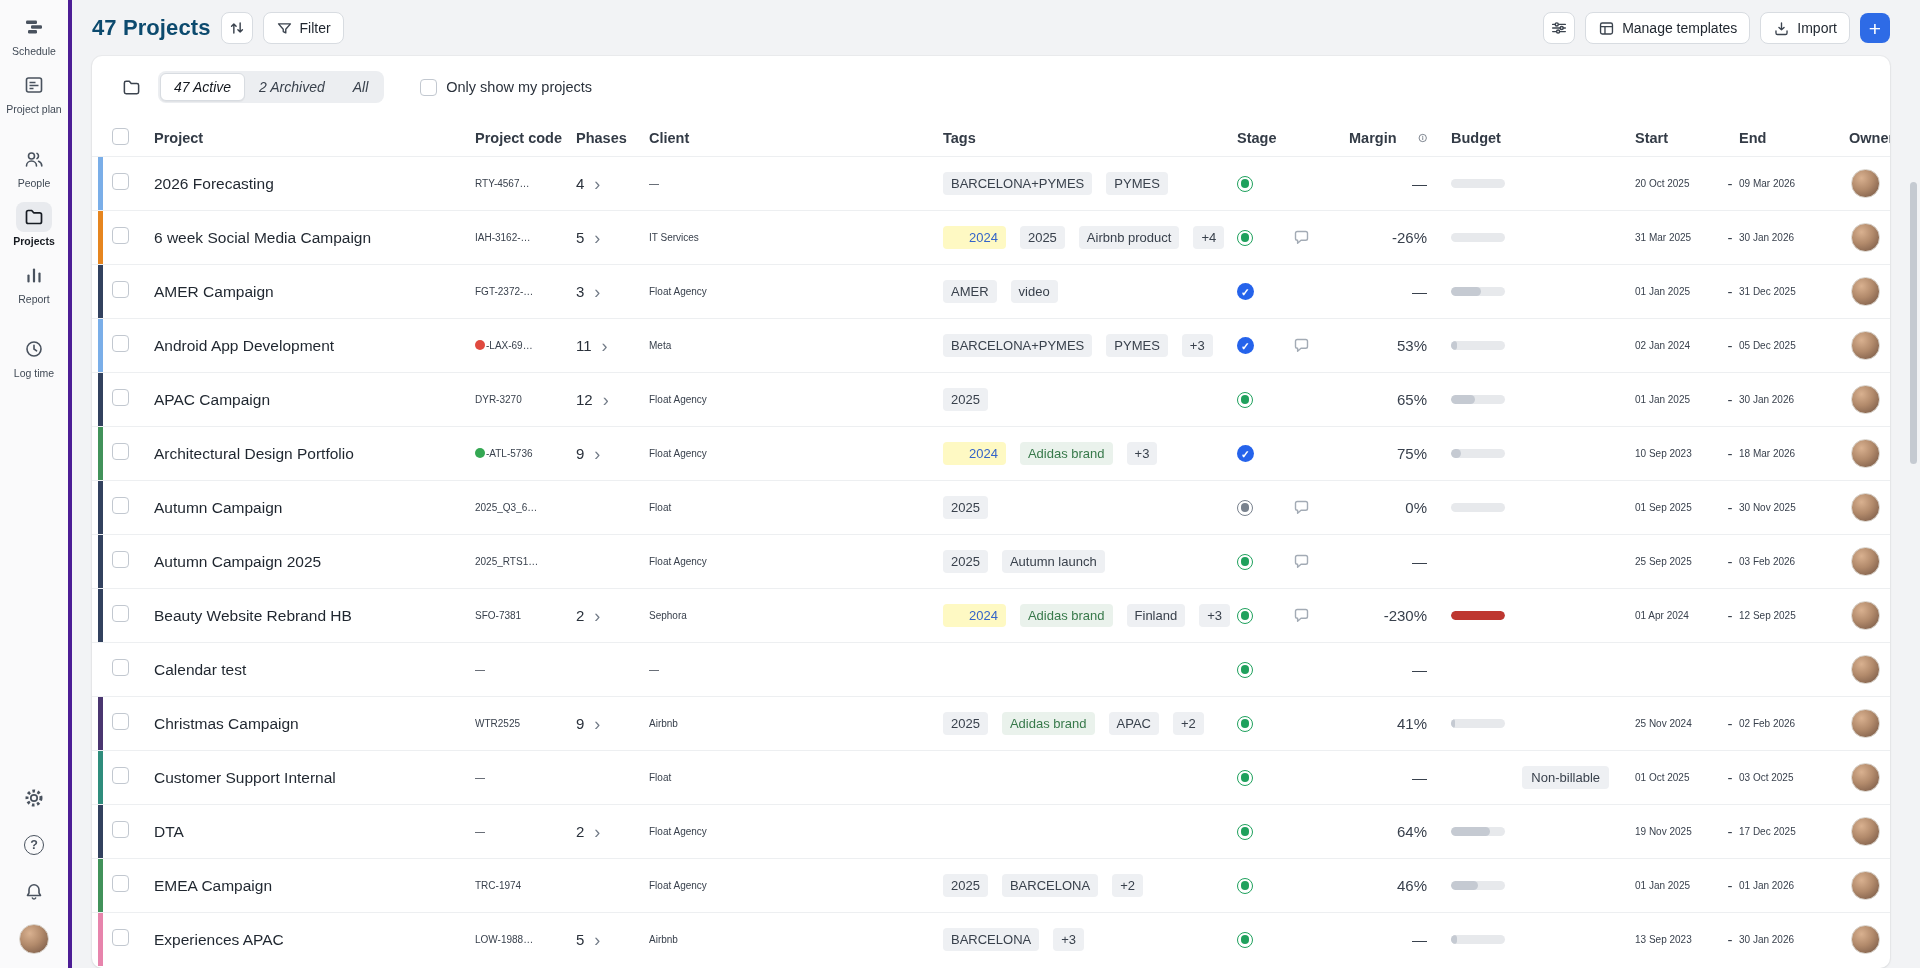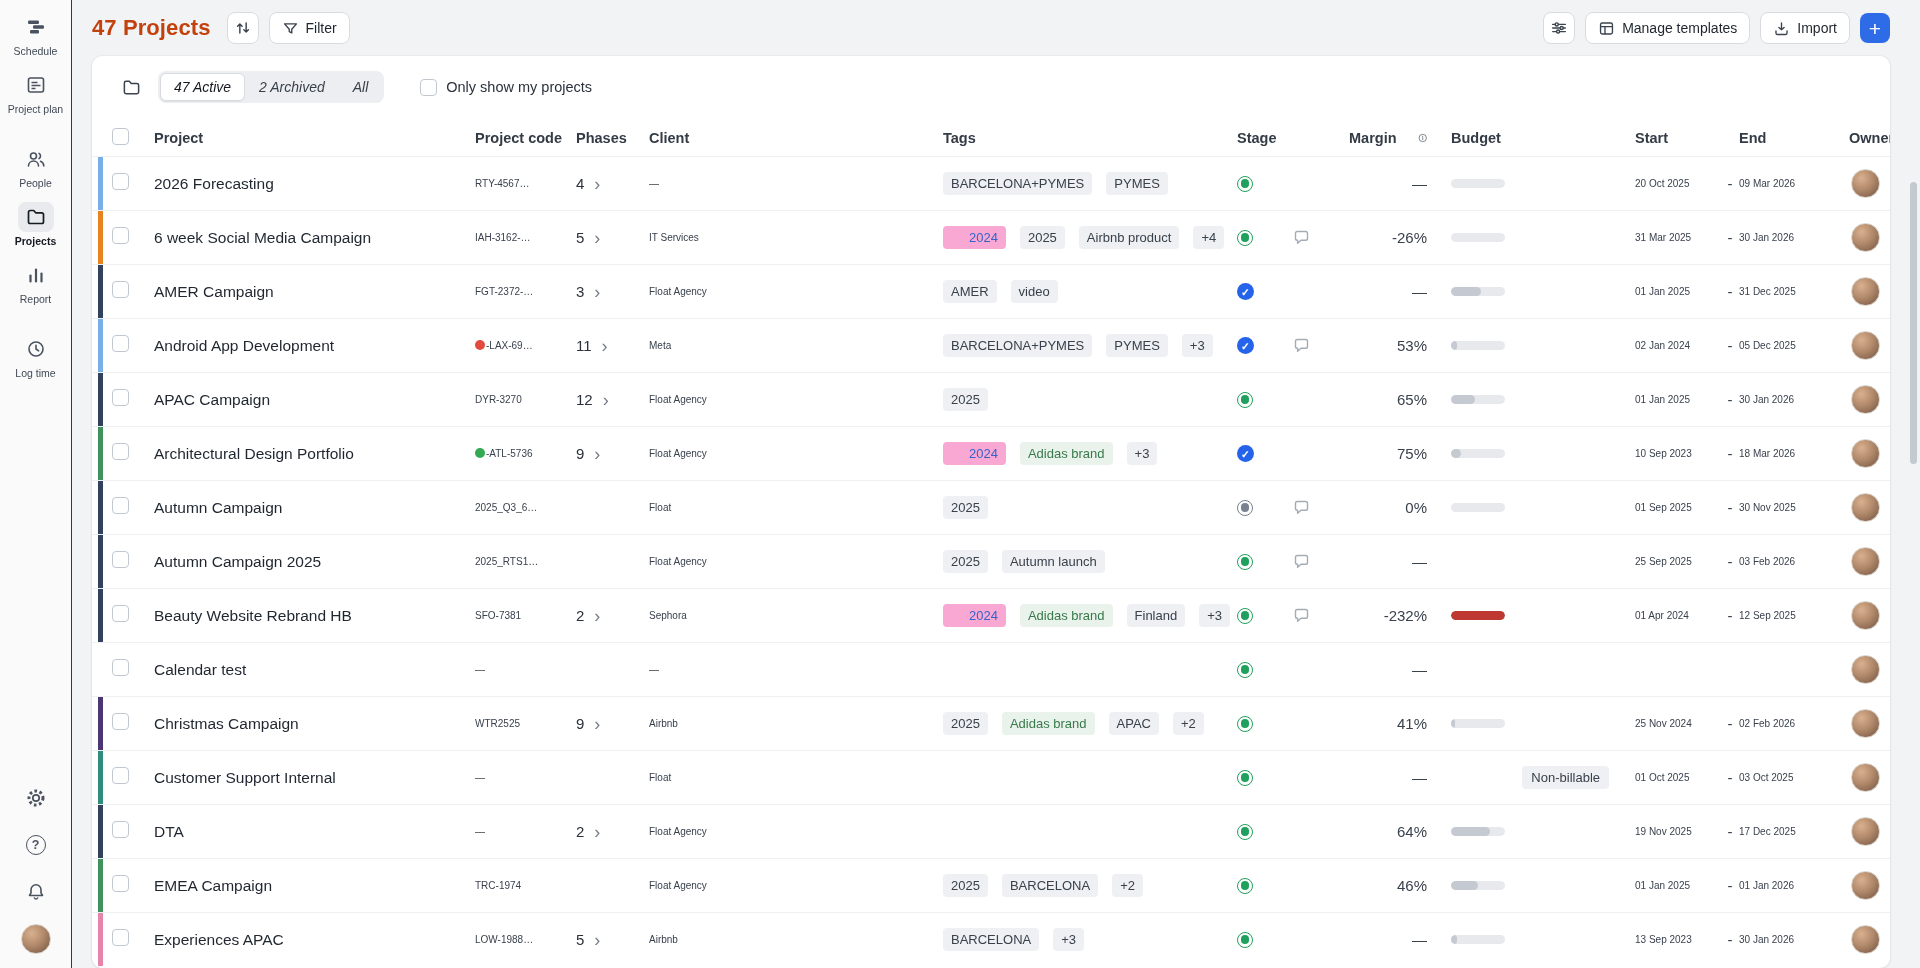--- a/index.html
+++ b/index.html
@@ -1,37 +1,37 @@
 <!DOCTYPE html>
 <html><head>
 <meta charset="utf-8">
 <style>
   html,body{margin:0;padding:0;}
   body{width:1920px;height:968px;overflow:hidden;background:#F2F3F5;font-family:"Liberation Sans",sans-serif;color:#1E252E;-webkit-font-smoothing:antialiased;}
   .app{display:flex;width:1920px;height:968px;}
 
   
-  .sidebar{width:72px;min-width:72px;background:#FAFAFB;border-right:1px solid #4c1d95;display:flex;flex-direction:column;align-items:center;padding:12px 0 14px;box-sizing:border-box;}
+  .sidebar{width:72px;min-width:72px;background:#FAFAFB;border-right:4px solid #4c1d95;display:flex;flex-direction:column;align-items:center;padding:12px 0 14px;box-sizing:border-box;}
   .nav-item{display:flex;flex-direction:column;align-items:center;gap:3px;margin-bottom:13px;cursor:pointer;width:66px;}
   .nav-item .ico{width:36px;height:30px;display:flex;align-items:center;justify-content:center;border-radius:8px;}
   .nav-item.active .ico{background:#E8EAEE;}
   .nav-item.group-gap{margin-top:16px;}
   .nav-label{font-size:10.5px;color:#414A56;}
   .nav-item.active .nav-label{color:#15191F;font-weight:700;}
   .sidebar svg{display:block;}
   .sidebar-bottom{margin-top:auto;display:flex;flex-direction:column;align-items:center;gap:17px;}
   .round-icon-btn{width:30px;height:30px;display:flex;align-items:center;justify-content:center;cursor:pointer;}
   .help-badge{width:20px;height:20px;border:1.7px solid #49525E;border-radius:50%;display:flex;align-items:center;justify-content:center;font-size:12.5px;font-weight:700;color:#49525E;box-sizing:border-box;}
   .avatar{border-radius:50%;background:radial-gradient(circle at 35% 30%, #d9b190 0%, #b28a6b 45%, #6f5140 100%);border:1px solid #D8D2CA;box-sizing:border-box;}
   .sidebar .avatar{width:30px;height:30px;}
 
   
   .main{flex:1;display:flex;flex-direction:column;min-width:0;}
   .topbar{height:56px;display:flex;align-items:center;padding:0 30px 0 20px;gap:10px;}
-  .page-title{font-size:22px;font-weight:700;color:#c2410c;margin-right:6px;letter-spacing:.1px;}
+  .page-title{font-size:22px;font-weight:700;color:#0c4a6e;letter-spacing:.1px;}
   .icon-btn{height:32px;min-width:32px;border:1px solid #D8DCE1;border-radius:8px;background:#fff;display:flex;align-items:center;justify-content:center;cursor:pointer;box-sizing:border-box;}
   .btn{height:32px;border:1px solid #D8DCE1;border-radius:8px;background:#fff;display:flex;align-items:center;gap:7px;padding:0 12px;font-size:14px;font-weight:500;color:#1E252E;cursor:pointer;box-sizing:border-box;white-space:nowrap;}
   .topbar-right{margin-left:auto;display:flex;gap:10px;align-items:center;}
   .add-btn{width:30px;height:30px;border-radius:8px;background:#2E6BE6;color:#fff;font-size:21px;font-weight:500;display:flex;align-items:center;justify-content:center;cursor:pointer;line-height:1;}
 
   
   .card{flex:1;margin:0 30px 0 20px;background:#fff;border-radius:10px;box-shadow:0 1px 3px rgba(20,24,31,.07),0 0 0 1px rgba(20,24,31,.03);padding-top:16px;overflow:hidden;position:relative;box-sizing:border-box;}
   .controls{display:flex;align-items:center;padding:0 24px;gap:12px;height:30px;}
   .ghost-btn{width:30px;height:30px;border:none;background:transparent;display:flex;align-items:center;justify-content:center;border-radius:8px;cursor:pointer;}
   .seg{display:flex;background:#ECEEF1;border-radius:8px;padding:2px;font-style:italic;}
@@ -48,21 +48,21 @@
   .row-color{position:absolute;left:6px;top:0;bottom:0;width:5px;}
   .project-name{font-size:15.5px;font-weight:500;color:#1F262F;white-space:nowrap;overflow:hidden;text-overflow:ellipsis;}
   .c-project{overflow:hidden;padding-right:4px;}
   .c-code,.c-client,.c-start,.c-end{font-size:10px;color:#39414D;white-space:nowrap;overflow:hidden;text-overflow:ellipsis;}
   .c-code{padding-right:8px;}
   .code-dot{display:inline-block;width:10px;height:10px;border-radius:50%;vertical-align:-1px;margin-right:1px;}
   .c-phases{display:flex;align-items:center;gap:10px;font-size:15px;color:#2A313B;}
   .chev{color:#747D89;font-size:18px;line-height:1;font-weight:400;}
   .c-tags{display:flex;align-items:center;overflow:hidden;padding-right:10px;gap:8px;}
   .tag{background:#EEF0F3;color:#39414C;font-size:13px;padding:4px 8px;border-radius:4px;margin-right:6px;white-space:nowrap;cursor:pointer;}
-  .tag-blue{color:#3464C9;background:#f9a8d4;padding-left:26px;}
+  .tag-blue{color:#3464C9;background:#fef9c3;padding-left:26px;}
   .tag-green{color:#37794A;background:#EAF2EC;}
   .stage-ic{display:inline-block;}
   .stage-green,.stage-gray{width:16px;height:16px;border-radius:50%;position:relative;box-sizing:border-box;}
   .stage-green{border:1.6px solid #1FA15D;}
   .stage-green::after{content:"";position:absolute;inset:2.6px;background:#1FA15D;border-radius:50%;}
   .stage-gray{border:1.6px solid #79828E;}
   .stage-gray::after{content:"";position:absolute;inset:2.6px;background:#79828E;border-radius:50%;}
   .stage-blue{width:17px;height:17px;border-radius:50%;background:#2563EB;color:#fff;display:flex;align-items:center;justify-content:center;font-size:10.5px;font-weight:700;}
   .c-stage{display:flex;align-items:center;}
   .c-comment{display:flex;align-items:center;}
@@ -583,21 +583,21 @@
                 <span class="tag">+3</span>
               </div>
     <div class="c-stage">
                 <span class="stage-ic stage-green"></span>
               </div>
     <div class="c-comment">
       <svg class="comment-svg" width="17" height="17" viewBox="0 0 17 17">
                   <path d="M2.5 4.3c0-1 .8-1.8 1.8-1.8h8.4c1 0 1.8.8 1.8 1.8v5.2c0 1-.8 1.8-1.8 1.8H8l-3.4 3v-3H4.3c-1 0-1.8-.8-1.8-1.8z" fill="none" stroke="#A3ABB5" stroke-width="1.4" stroke-linejoin="round"></path>
                 </svg>
     </div>
-    <div class="c-margin">-232%</div>
+    <div class="c-margin">-230%</div>
     <div class="c-budget">
                 <div class="budget-track">
                   <div class="budget-fill red" style="width: 100%;"></div>
                 </div>
               </div>
     <div class="c-start">01 Apr 2024</div>
     <div class="c-dash">-</div>
     <div class="c-end">12 Sep 2025</div>
     <div class="c-owner">
                 <span class="avatar"></span>

